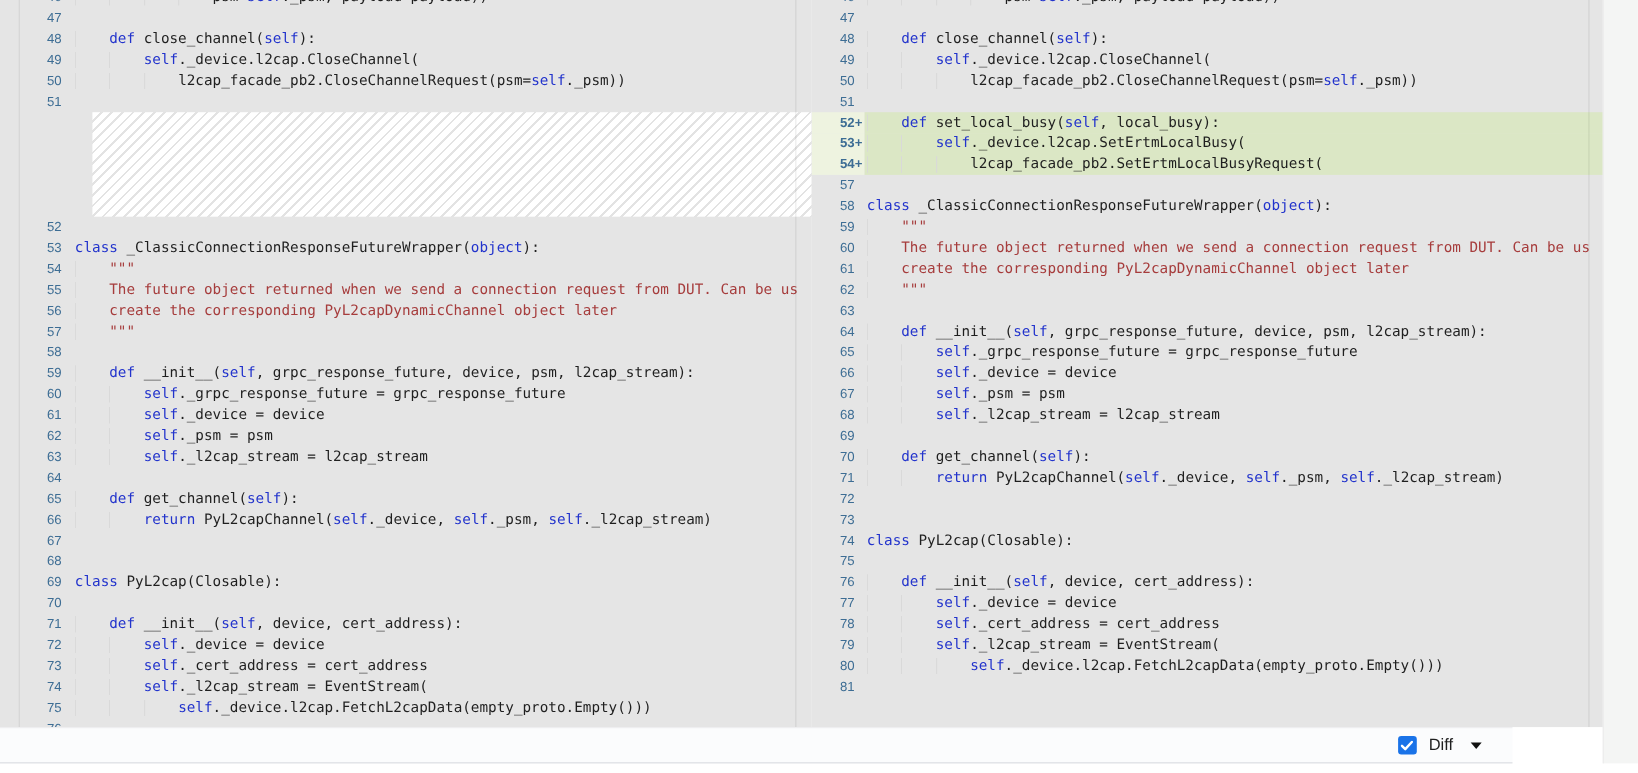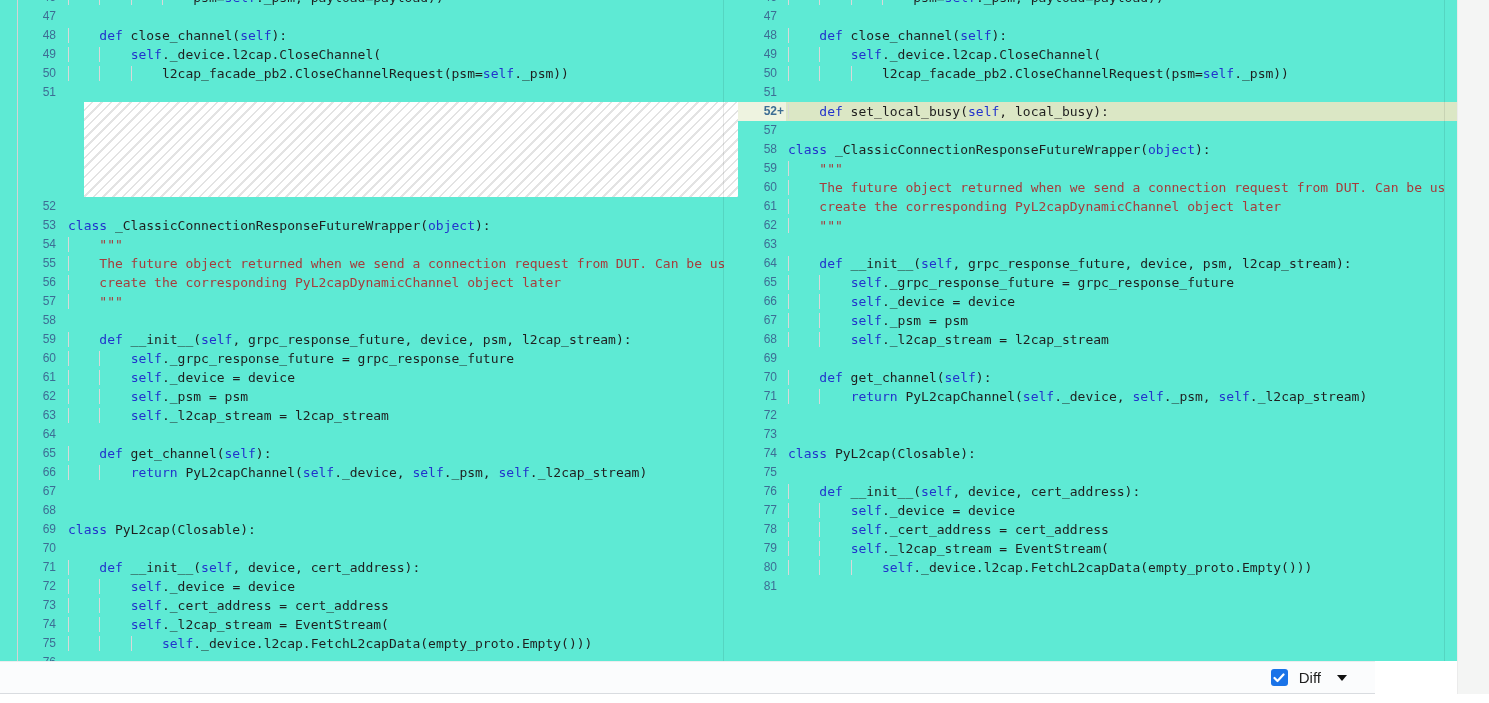--- a/index.html
+++ b/index.html
@@ -1,20 +1,20 @@
 <!DOCTYPE html>
 <html><head>
 <meta charset="utf-8">
 <style>
   html,body { margin:0; padding:0; background:#fff; }
   body { width:1489px; height:703px; overflow:hidden; position:relative;
          font-family:"Liberation Sans", sans-serif; }
 
   
-  .pane { position:absolute; top:0; height:661px; overflow:hidden; background:#5eead4; }
+  .pane { position:absolute; top:0; height:661px; overflow:hidden; background:#e5e5e5; }
   .pane-left  { left:0;    width:738px; }
   .pane-right { left:738px; width:720px; }
   .margin-line { position:absolute; left:17px; top:0; bottom:0; width:1px; background:#d4d4d4; }
   .lines { position:absolute; top:-12px; left:0; right:0; }
   .pane-left .lines { left:18px; }
 
   .row { display:flex; height:19px; }
   .gut { flex:none; width:48px; box-sizing:border-box; text-align:right;
          font:12px/19px "Liberation Sans", sans-serif; color:#3d6d94;
          -webkit-user-select:none; user-select:none; white-space:pre; }
@@ -213,20 +213,28 @@
         <div class="code"><span class="ig">    </span><span class="ig">    </span><span class="ig">    </span>l2cap_facade_pb2.CloseChannelRequest(psm=<span class="kw">self</span>._psm))</div>
       </div>
       <div class="row">
         <div class="gut">51<span class="plus"></span></div>
         <div class="code"></div>
       </div>
       <div class="row added">
         <div class="gut">52<span class="plus">+</span></div>
         <div class="code"><span class="ig">    </span><span class="kw">def</span> set_local_busy(<span class="kw">self</span>, local_busy):</div>
       </div>
+      <div class="row added">
+        <div class="gut">53<span class="plus">+</span></div>
+        <div class="code"><span class="ig">    </span><span class="ig">    </span><span class="kw">self</span>._device.l2cap.SetErtmLocalBusy(</div>
+      </div>
+      <div class="row added">
+        <div class="gut">54<span class="plus">+</span></div>
+        <div class="code"><span class="ig">    </span><span class="ig">    </span><span class="ig">    </span>l2cap_facade_pb2.SetErtmLocalBusyRequest(</div>
+      </div>
       <div class="row">
         <div class="gut">57<span class="plus"></span></div>
         <div class="code"></div>
       </div>
       <div class="row">
         <div class="gut">58<span class="plus"></span></div>
         <div class="code"><span class="kw">class</span> _ClassicConnectionResponseFutureWrapper(<span class="kw">object</span>):</div>
       </div>
       <div class="row">
         <div class="gut">59<span class="plus"></span></div>

